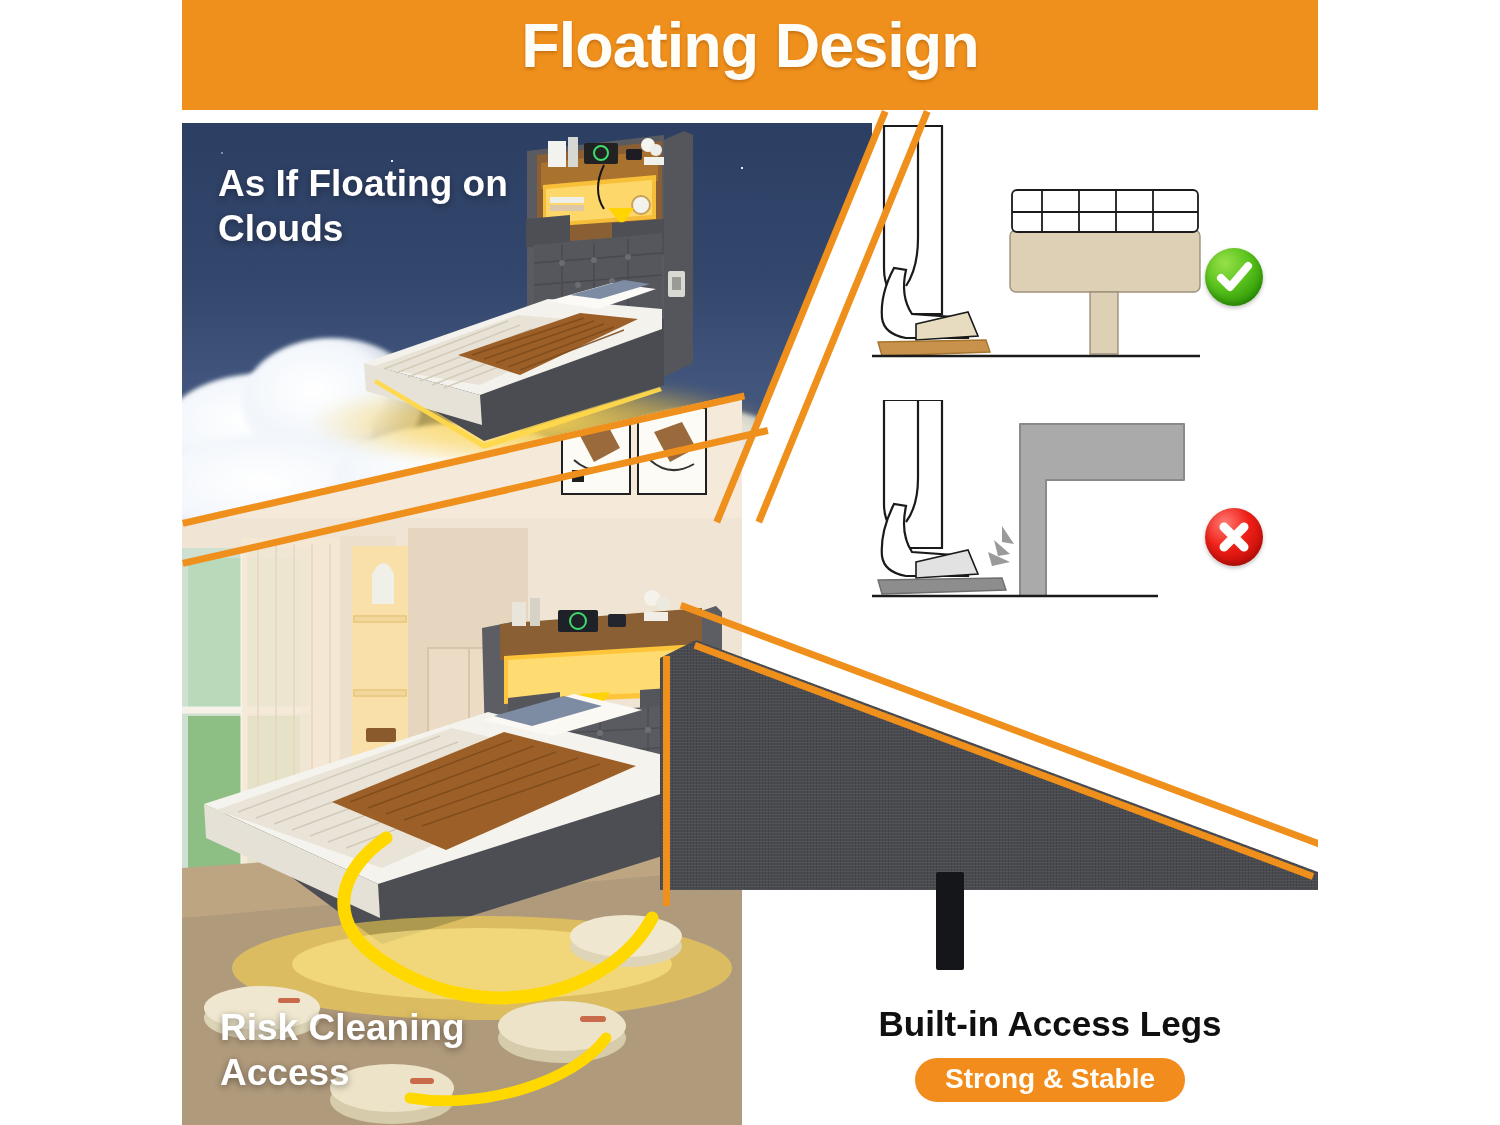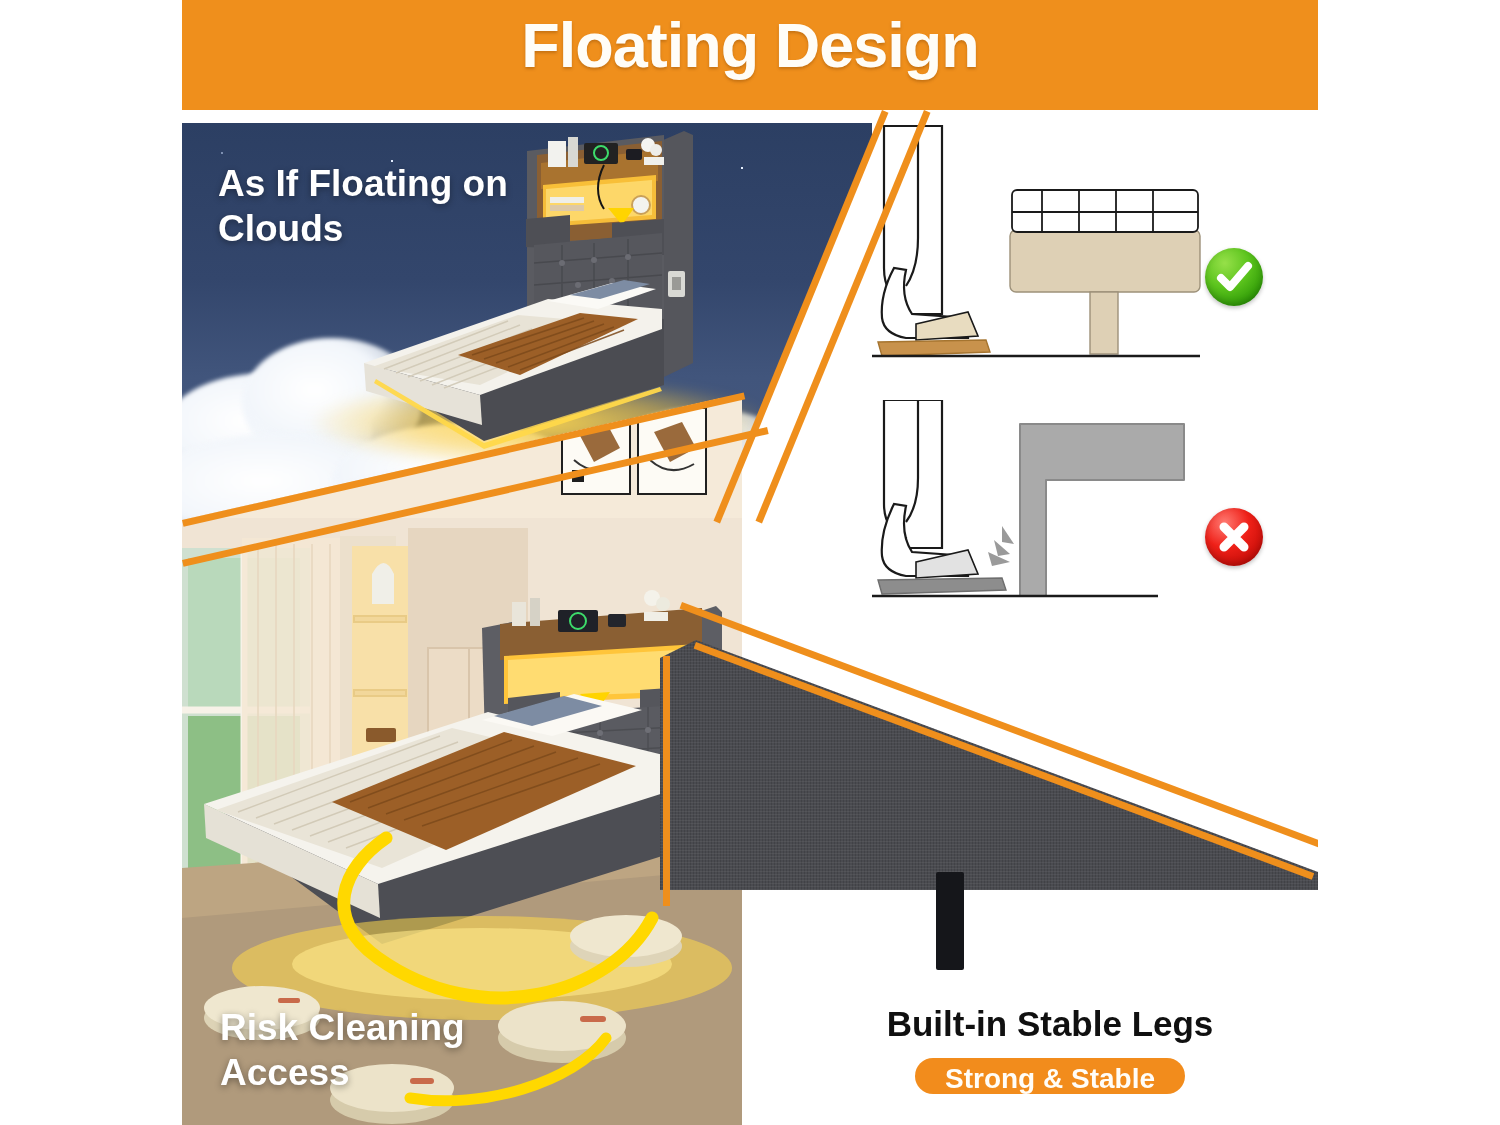--- a/index.html
+++ b/index.html
@@ -76,21 +76,21 @@
 
   
   .diagram{position:absolute;background:#fff;}
 
   .lbl-bump{position:absolute;left:760px;top:636px;width:376px;text-align:center;
             font-size:35px;font-weight:bold;color:#101010;}
   .lbl-legs{position:absolute;left:600px;top:1004px;width:536px;text-align:center;
             font-size:35px;font-weight:bold;color:#101010;}
   .badge{position:absolute;left:668px;top:1058px;width:400px;display:flex;justify-content:center;}
   .badge-pill{background:#f28c1c;color:#fffdf8;font-size:28px;font-weight:bold;
-              padding:7px 30px 1px;border-radius:26px;line-height:1;}
+              padding:7px 30px 9px;border-radius:26px;line-height:1;}
 
   
   .icon-badge{position:absolute;width:58px;height:58px;border-radius:50%;}
   .icon-ok{background:radial-gradient(circle at 34% 26%,#96e049 0%,#5cc41d 42%,#2f9a07 78%,#1f7d05 100%);
            box-shadow:0 2px 4px rgba(0,0,0,.25), inset 0 -3px 6px rgba(0,0,0,.18);}
   .icon-no{background:radial-gradient(circle at 34% 26%,#ff7a72 0%,#ef2018 42%,#c40d08 80%,#a00804 100%);
            box-shadow:0 2px 4px rgba(0,0,0,.25), inset 0 -3px 6px rgba(0,0,0,.18);}
   .icon-badge svg{position:absolute;inset:0;}
 
   
@@ -399,21 +399,21 @@
         <path d="M19 19 L39 39 M39 19 L19 39" fill="none" stroke="#ffffff" stroke-width="9" stroke-linecap="round"></path>
       </svg>
     </div>
 
 
     <div class="panel p-br">
       <div class="weave"></div>
     </div>
     <div class="metal-leg"></div>
 
-    <div class="lbl-legs">Built-in Stable Legs</div>
+    <div class="lbl-legs">Built-in Access Legs</div>
     <div class="badge">
       <span class="badge-pill">Strong &amp; Stable</span>
     </div>
 
     <div class="stroke" style="left:700px;top:110px;width:7px;height:444px;transform:rotate(22.3deg);"></div>
 
     <div class="stroke" style="left:742px;top:110px;width:7px;height:444px;transform:rotate(22.3deg);"></div>
 
     <div class="stroke" style="left:0px;top:520px;width:576px;height:7px;transform:rotate(-12.8deg);"></div>
 

